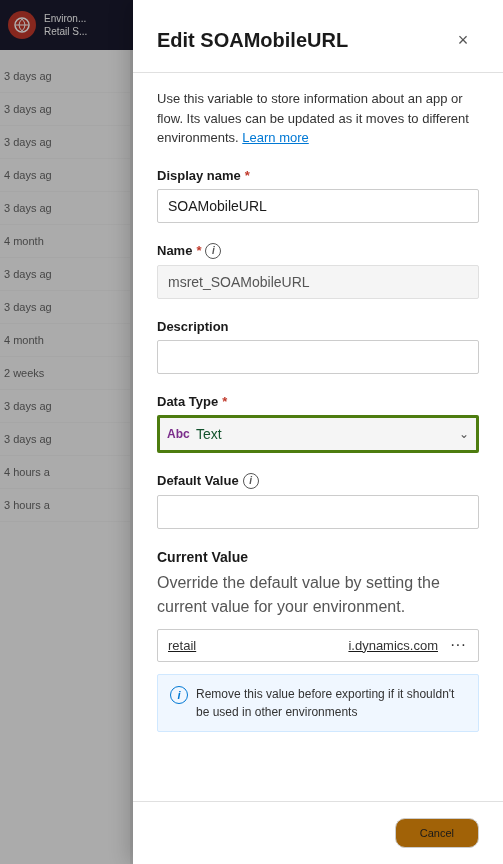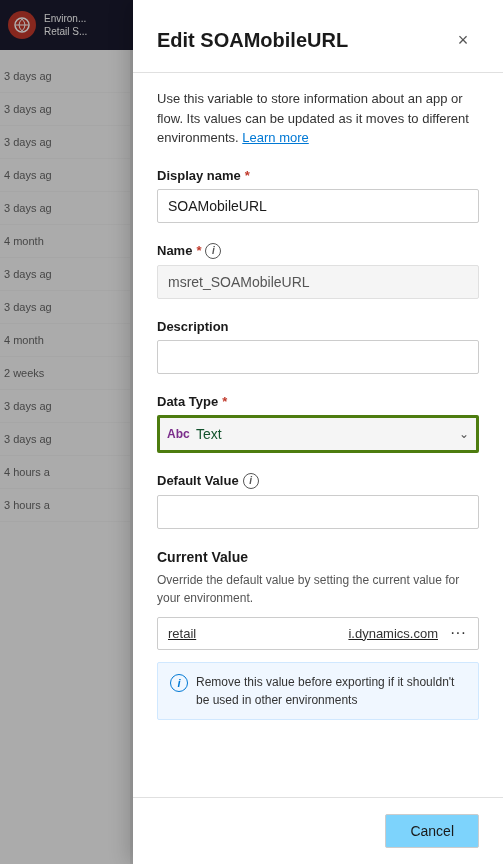--- a/index.html
+++ b/index.html
@@ -226,21 +226,21 @@
 
     .section-title {
       font-size: 14px;
       font-weight: 600;
       color: #1a1a1a;
       margin-bottom: 6px;
       margin-top: 4px;
     }
 
     .section-desc {
-      font-size: 12px;
+      font-size: 16px;
       color: #555;
       line-height: 1.5;
       margin-bottom: 10px;
     }
 
     .current-value-display {
       width: 100%;
       border: 1px solid #ccc;
       border-radius: 2px;
       padding: 8px 40px 8px 10px;
@@ -326,25 +326,25 @@
       background: #e0e0e0;
       color: #888;
       border: 1px solid #ccc;
       border-radius: 2px;
       font-size: 14px;
       cursor: not-allowed;
     }
 
     .btn-cancel {
       padding: 8px 24px;
-      background: #7dd3fc;
+      background: #a16207;
       color: #1a1a1a;
       border: 1px solid #ccc;
-      border-radius: 2px;
-      font-size: 14px;
+      border-radius: 10px;
+      font-size: 11px;
       cursor: pointer;
     }
   </style>
 </head>
 <body>
 
 <div class="bg-list">
   <div class="bg-list-item">3 days ag</div>
   <div class="bg-list-item">3 days ag</div>
   <div class="bg-list-item">3 days ag</div>

